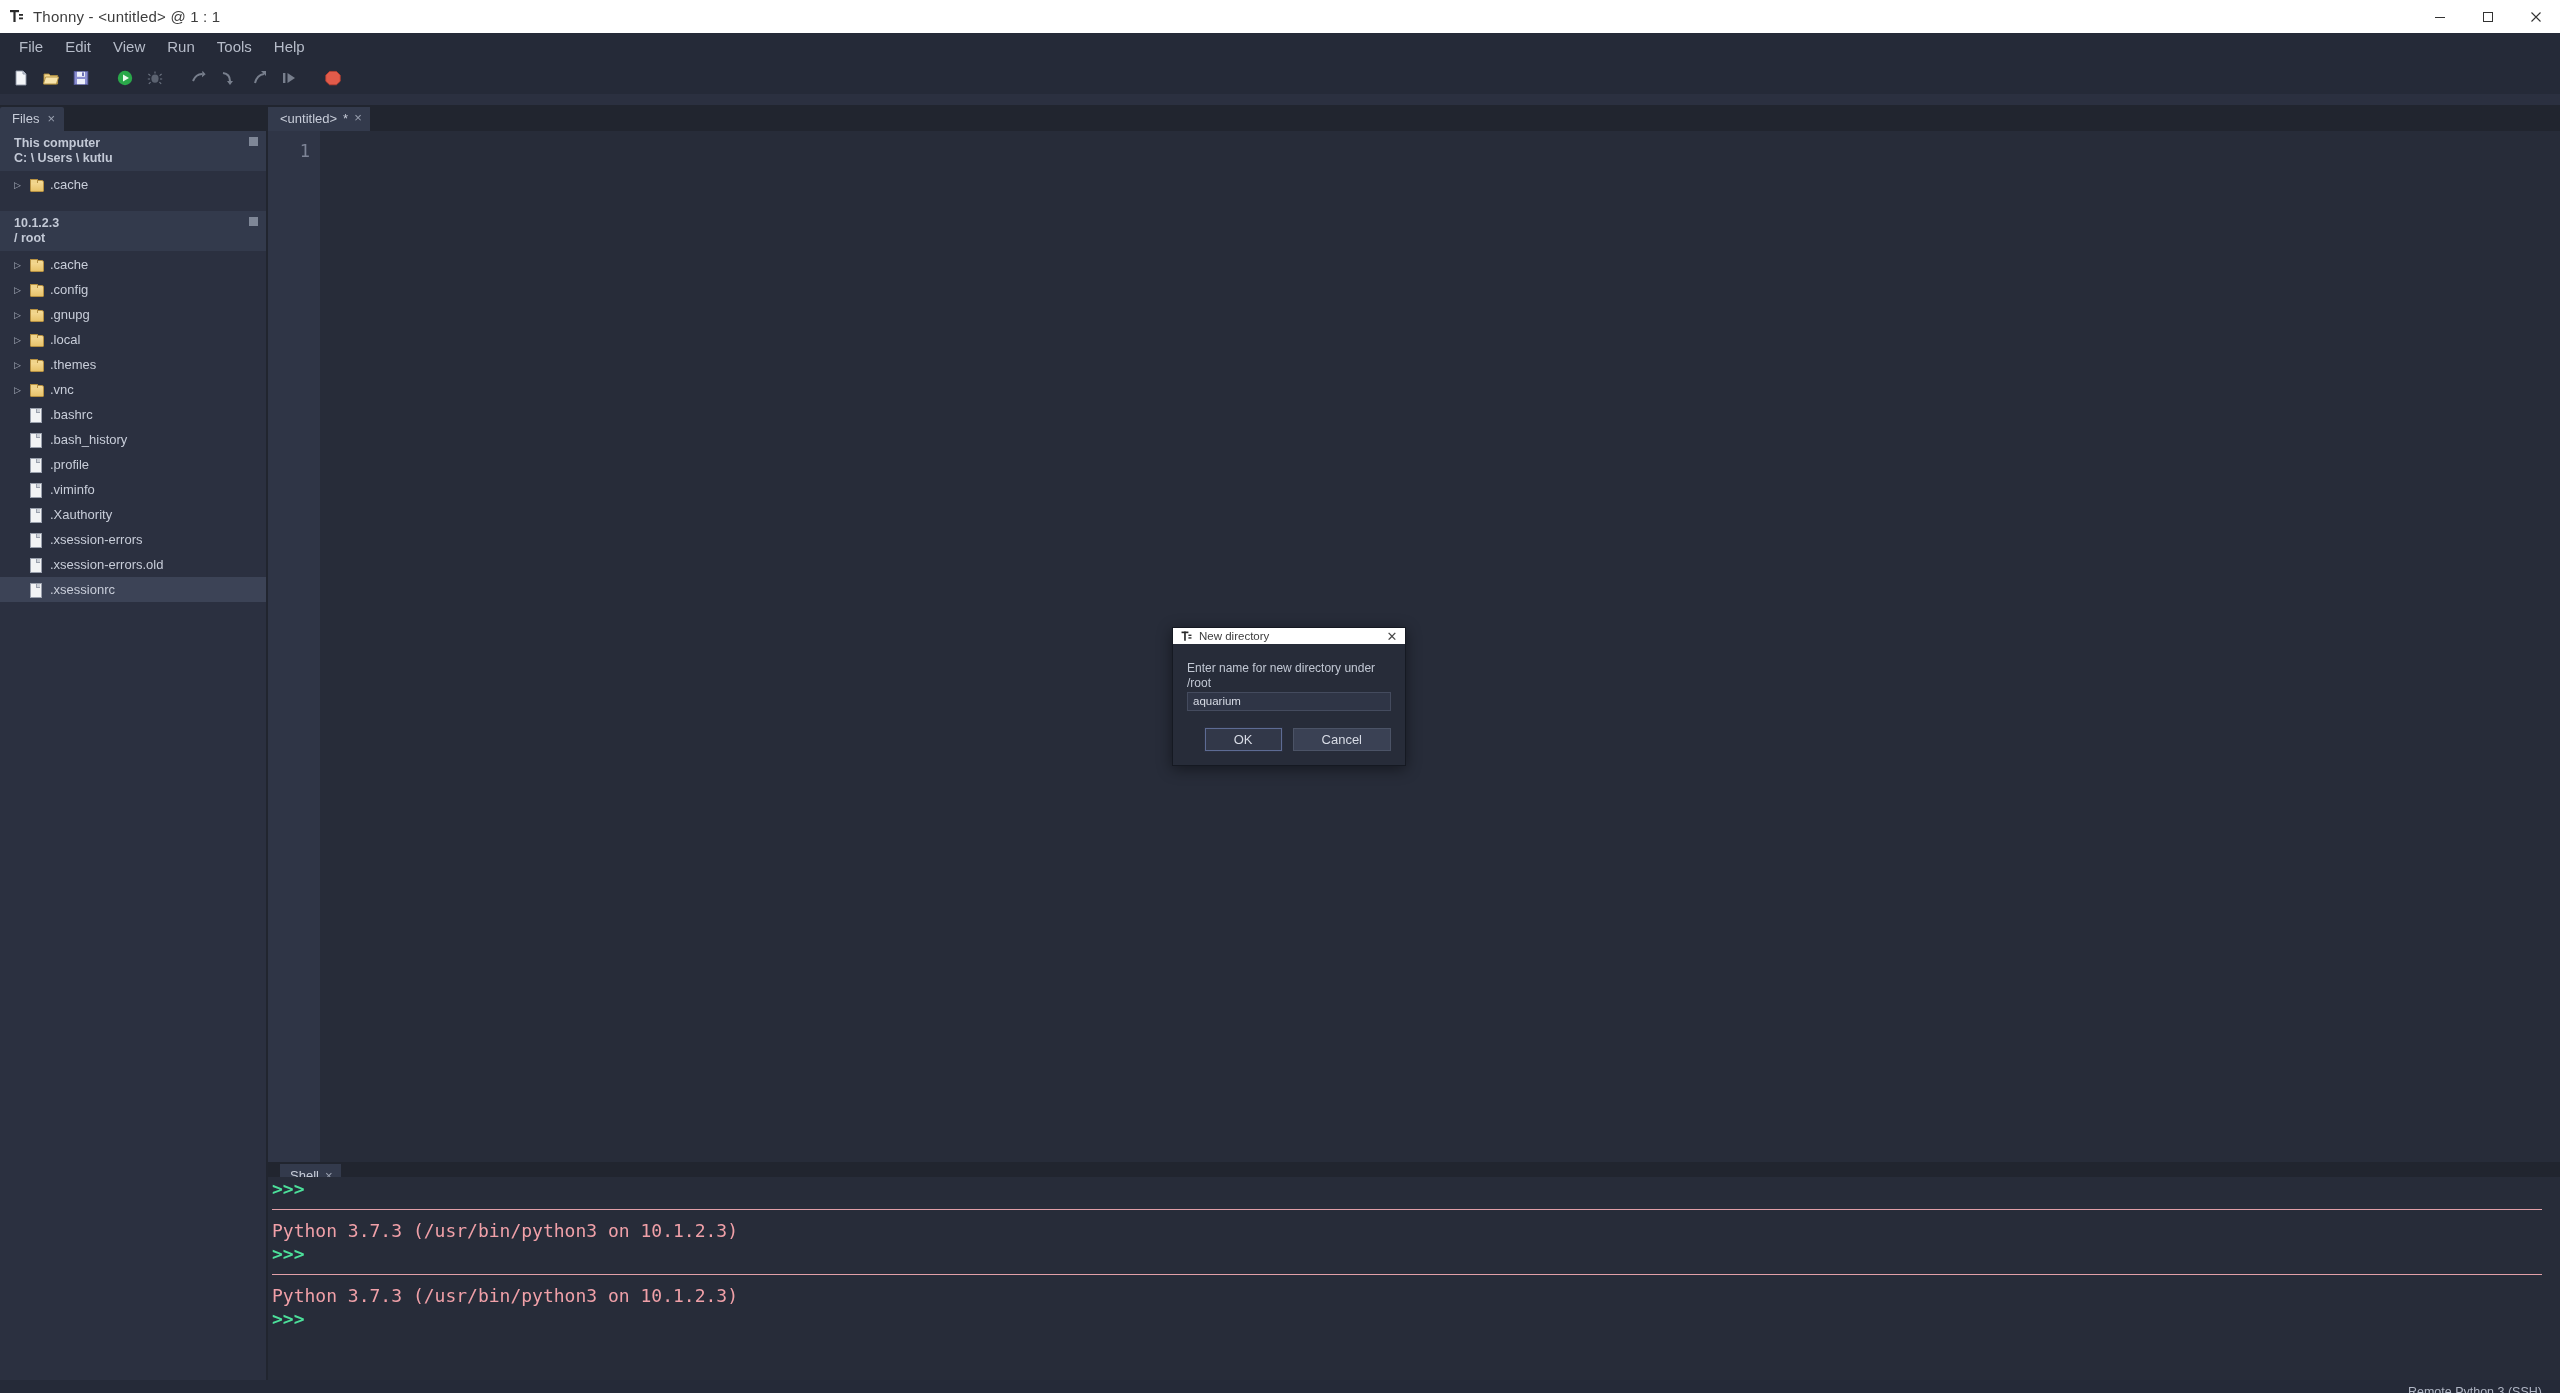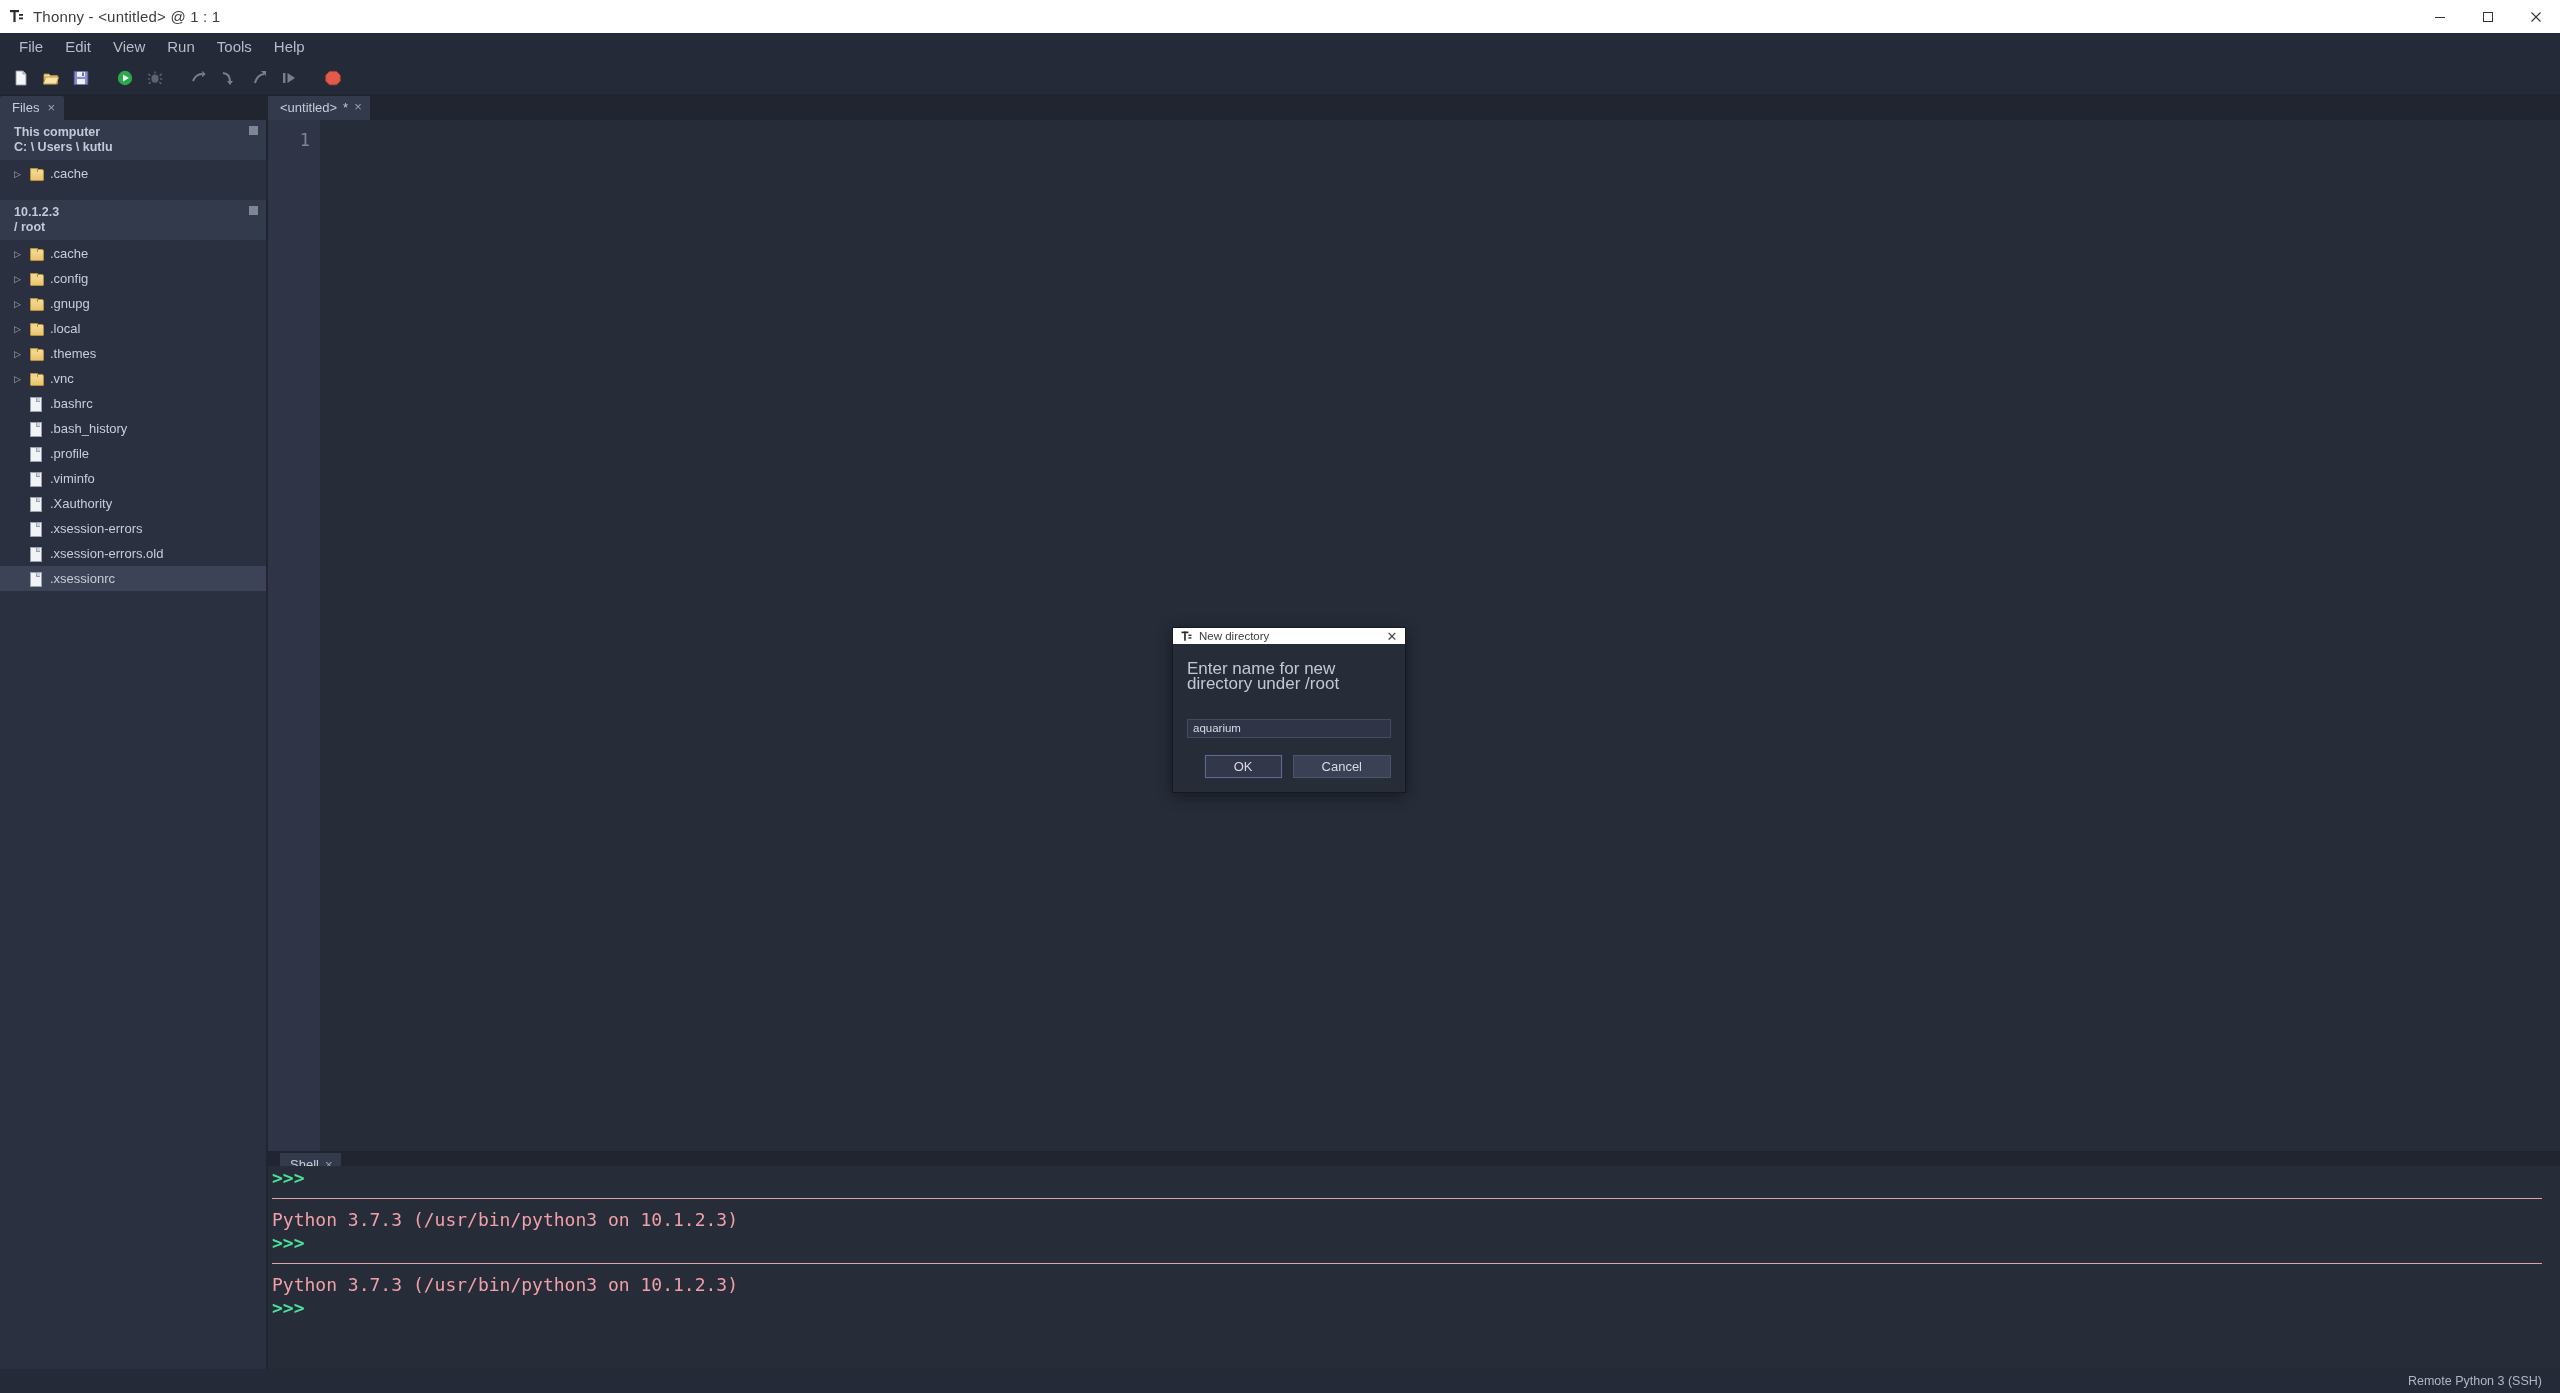--- a/index.html
+++ b/index.html
@@ -66,20 +66,21 @@
     width: 26px; height: 26px;
     display: flex; align-items: center; justify-content: center;
   }
   .tool-sep { width: 10px; }
 
   
   .body-wrap {
     display: flex;
     height: calc(1393px - 33px - 28px - 33px - 24px);
     background: #a3a3a3;
+    margin-top: 11px;
   }
 
   
   .sidebar {
     width: 268px;
     background: #2b3040;
     display: flex;
     flex-direction: column;
     flex-shrink: 0;
     border-right: 2px solid #21252f;
@@ -251,22 +252,22 @@
   }
   .modal-title .mt-icon { width: 13px; height: 13px; margin-right: 6px; display:flex; align-items:center;}
   .modal-title .mt-text { font-size: 11.5px; color: #3d3d3d; }
   .modal-title .mt-close {
     margin-left: auto; width: 26px; height: 24px;
     display: flex; align-items: center; justify-content: center;
     color: #4a4a4a; font-size: 13px;
   }
   .modal-body { padding: 17px 14px 14px 14px; }
   .modal-msg {
-    font-size: 17px; color: #c2c8d4; line-height: 15px;
-    margin-bottom: 27px;
+    font-size: 12px; color: #c2c8d4; line-height: 15px;
+    margin-bottom: 0;
   }
   .modal-input {
     width: 100%;
     background: #2f3546;
     border: 1px solid #444b5e;
     color: #d7dbe5;
     font-size: 11.5px;
     font-family: "Liberation Sans", sans-serif;
     padding: 3px 5px;
     outline: none;

